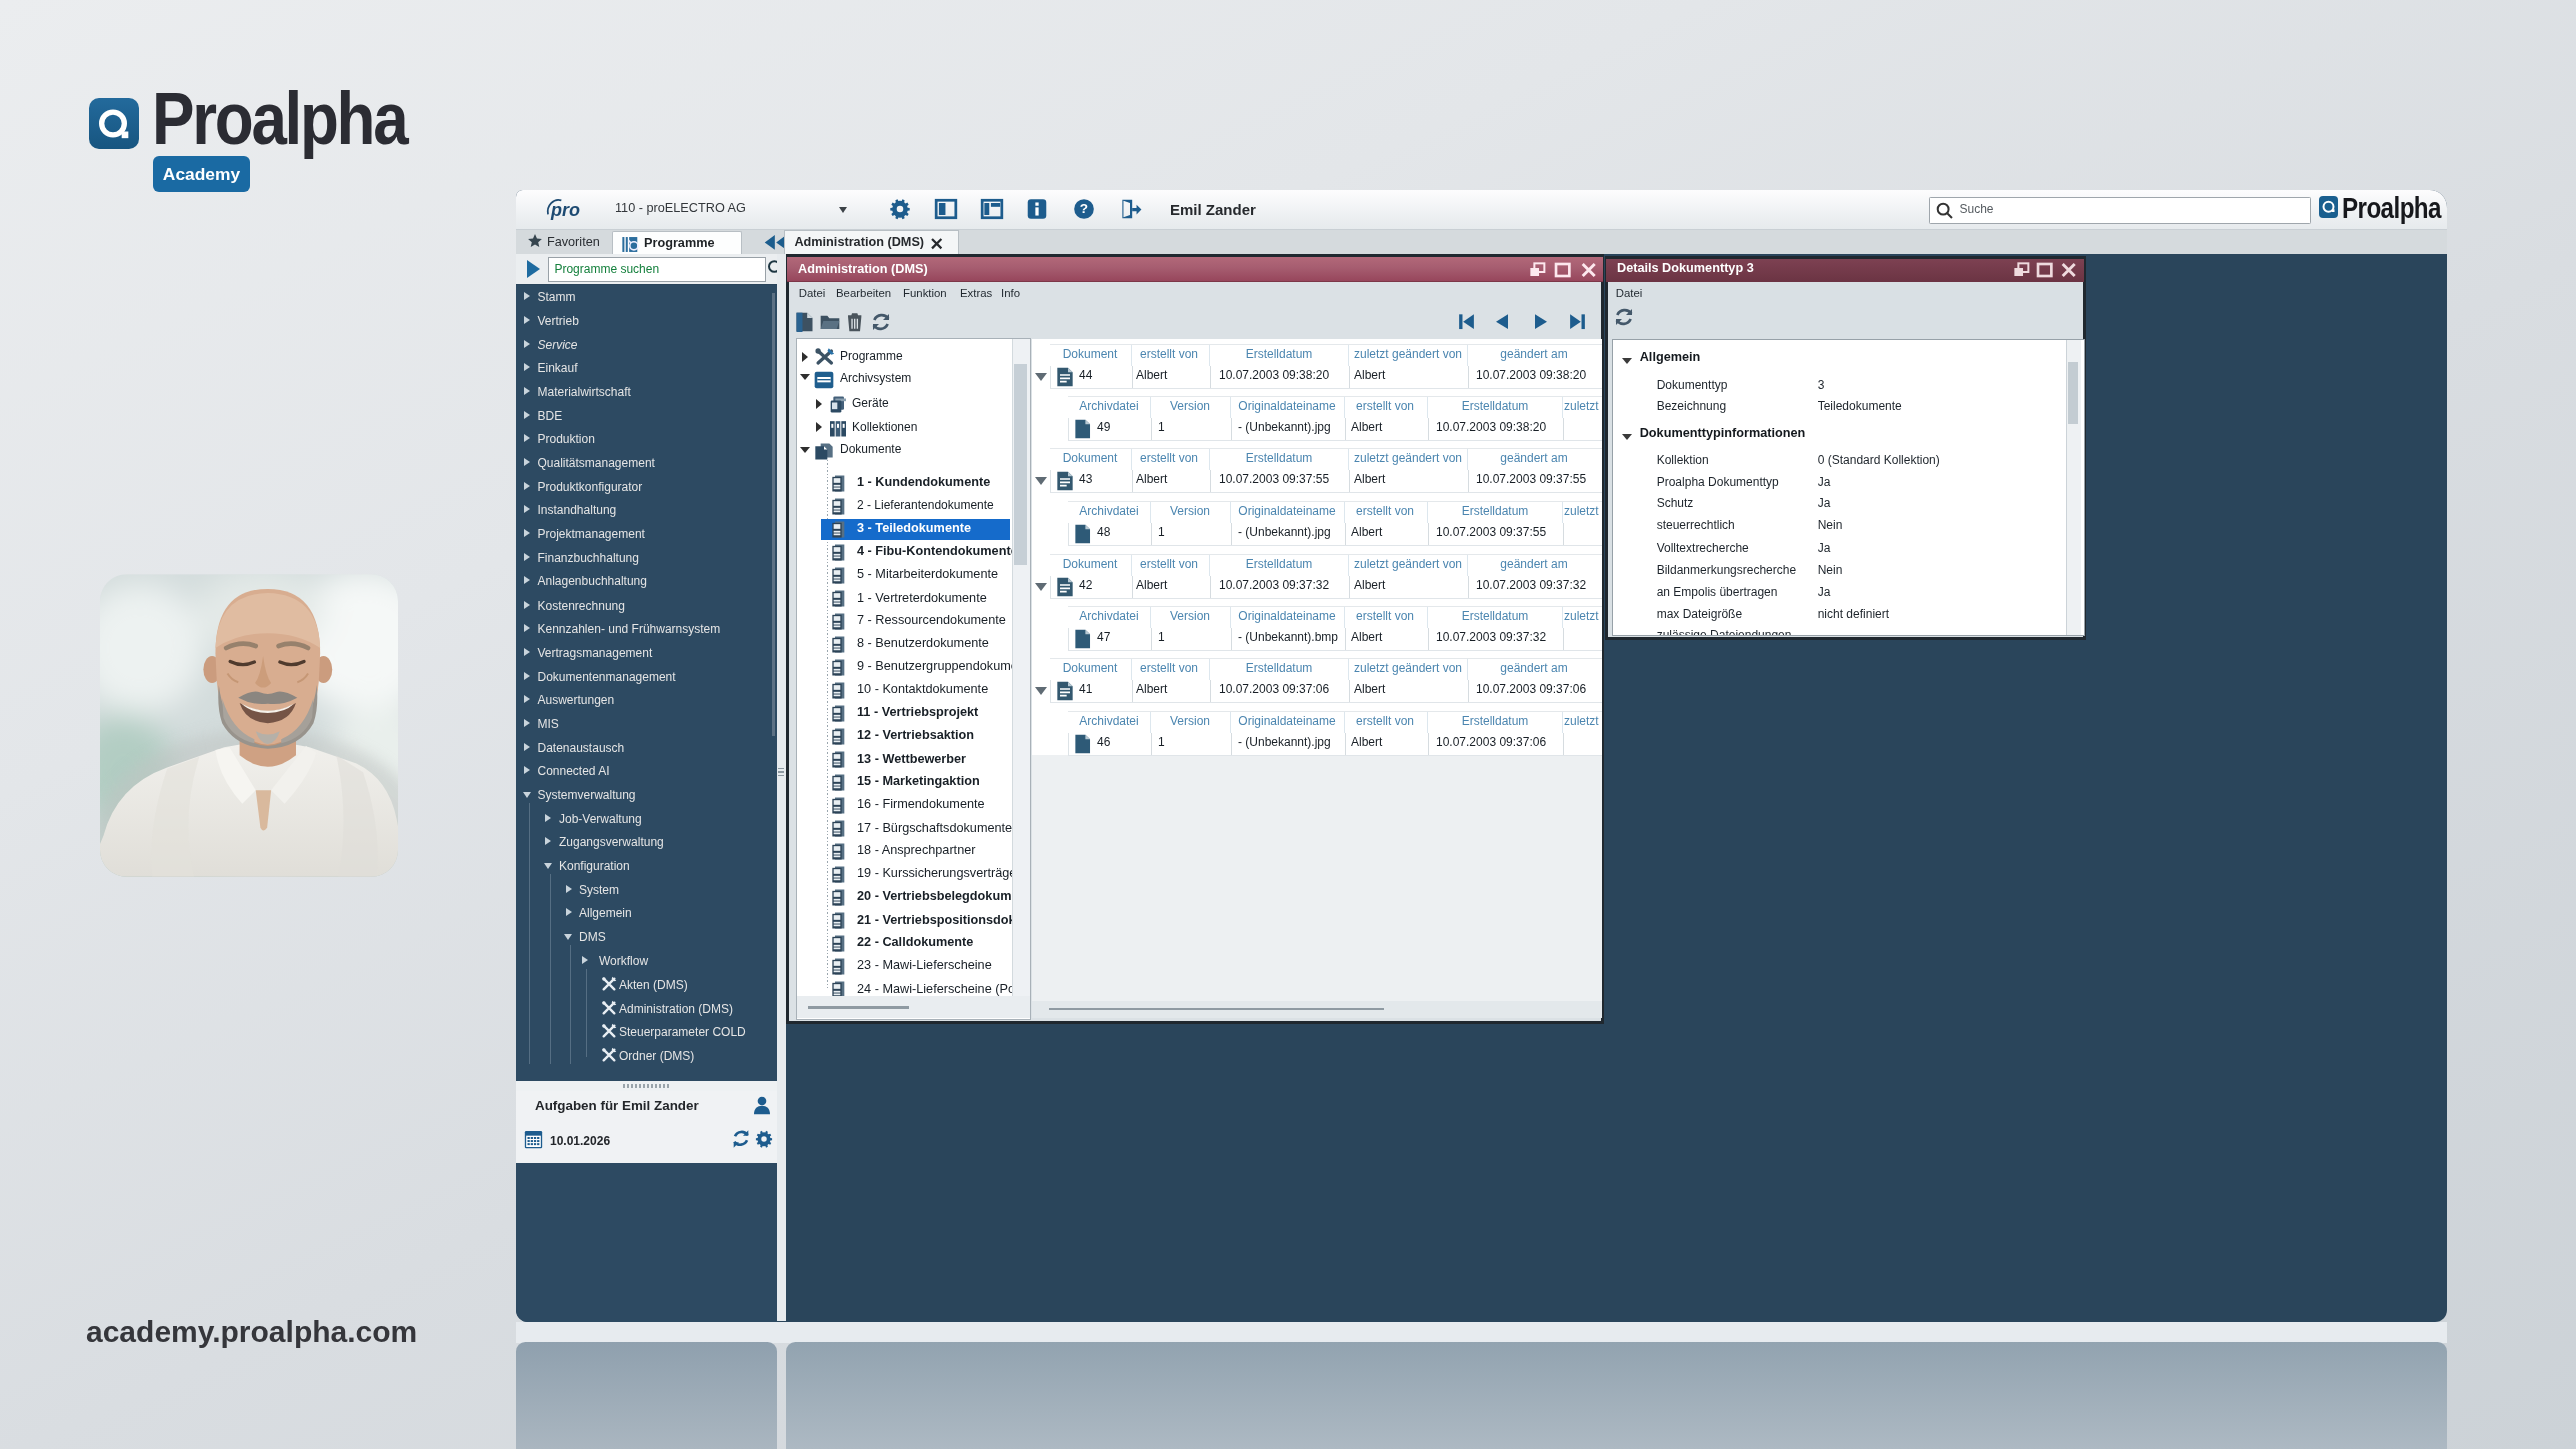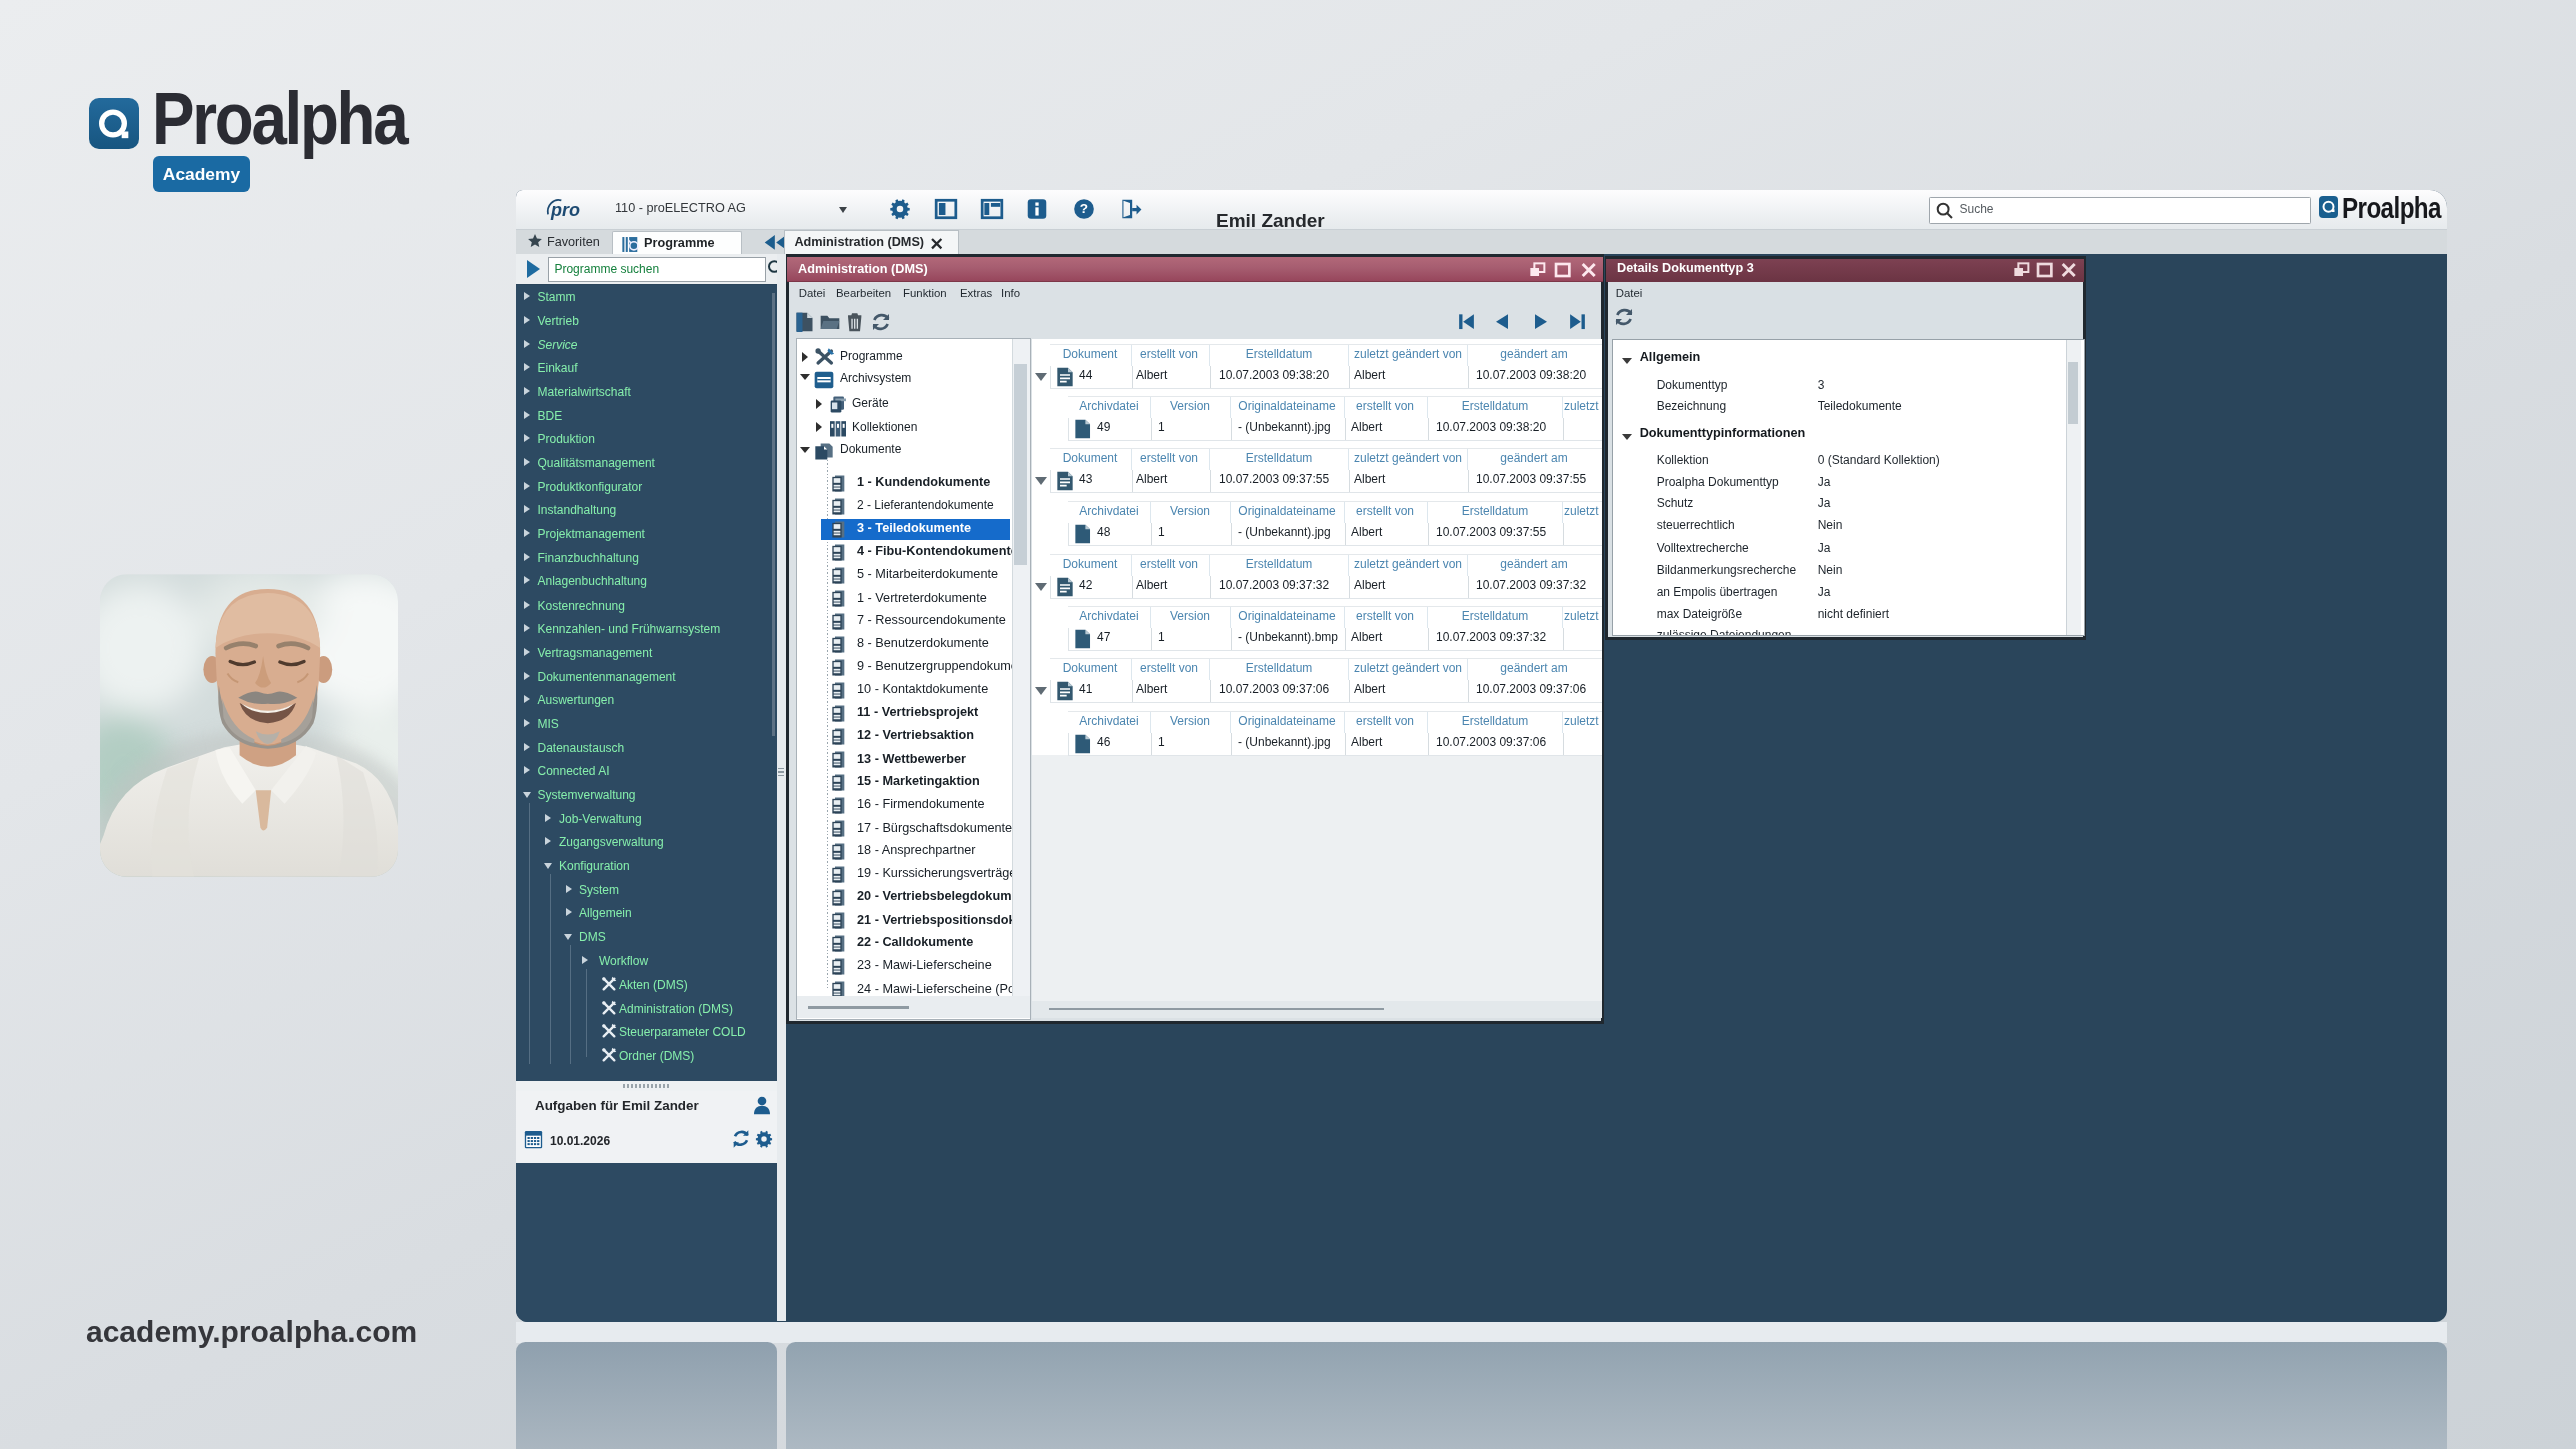--- a/index.html
+++ b/index.html
@@ -36,34 +36,34 @@
   .reflR{left:786px;top:1342px;width:1661px;height:107px;border-radius:9.4px 9.4px 0 0;
     background:linear-gradient(180deg,#92a3b0,#adb9c3);}
   .t{white-space:nowrap;}
   
   .proLogo{left:35px;top:10px;width:74px;height:24px;font-style:italic;font-weight:bold;
     font-size:18px;color:#1d4a72;}
   .coTxt{left:99px;top:10.7px;font-size:12.7px;color:#33373b;}
   .caret{width:0;height:0;border-left:6px solid transparent;border-right:6px solid transparent;
     border-top:7.4px solid #444;}
   .tbIco{top:7.4px;width:24px;height:24px;}
-  .emil{left:654px;top:20px;font-size:19px;font-weight:bold;color:#26292d;margin-left:46px;}
+  .emil{left:654px;top:11px;font-size:15px;font-weight:bold;color:#26292d;}
   .srchBox{left:1413px;top:6.7px;width:380px;height:25.5px;background:#fff;border:1.3px solid #9fa6ac;
     border-radius:1.3px;}
   .srchTxt{left:29.5px;top:4.7px;font-size:12px;color:#555b60;}
   .paSq{left:1803px;top:6px;width:19px;height:22px;border-radius:4px;background:#1a5f8f;}
   .paTxt{left:1826px;top:1.3px;font-size:29.5px;font-weight:bold;color:#17181c;letter-spacing:-0.7px;transform:scaleX(.82);transform-origin:left top;}
   
   .favTab{left:11.4px;top:3.4px;height:22px;font-size:12.7px;color:#2a2e33;}
   .progTab{left:96px;top:1.3px;width:128px;height:23px;background:#fdfefe;border:0.7px solid #b8bfc4;border-bottom:none;
     border-radius:2px 2px 0 0;}
   .docTab{left:268px;top:0px;width:173px;height:24px;background:#f4f6f7;border:0.7px solid #b8bfc4;border-bottom:none;}
   .docTabTxt{left:9.4px;top:4px;font-size:12.7px;font-weight:bold;color:#26292d;}
   
-  .ti{position:absolute;height:24px;line-height:24px;font-size:12px;color:#86efac;white-space:nowrap;}
+  .ti{position:absolute;height:24px;line-height:24px;font-size:12px;color:#e5e5e5;white-space:nowrap;}
   .ar{position:absolute;top:7.4px;width:0;height:0;border-top:4.7px solid transparent;border-bottom:4.7px solid transparent;border-left:6.7px solid #c9d4dc;}
   .ard{position:absolute;top:9.4px;width:0;height:0;border-left:4.7px solid transparent;border-right:4.7px solid transparent;border-top:6.7px solid #c9d4dc;}
   .gl{position:absolute;width:0.7px;background:rgba(190,205,218,.28);}
   .wrench{position:absolute;top:3.4px;}
   .playArr{position:absolute;left:10.7px;top:6px;width:0;height:0;border-top:9.4px solid transparent;border-bottom:9.4px solid transparent;border-left:13.4px solid #1e6ba0;}
   .sInp{position:absolute;left:32px;top:2.7px;width:216px;height:23.5px;background:#fff;border:0.7px solid #99a1a7;
     font-size:12px;color:#15803d;line-height:23.5px;}
   .taskTtl{position:absolute;left:19px;top:6.7px;font-size:13.4px;font-weight:bold;color:#23262a;}
   .taskDate{position:absolute;left:34px;top:43px;font-size:12px;font-weight:bold;color:#23262a;}
   

